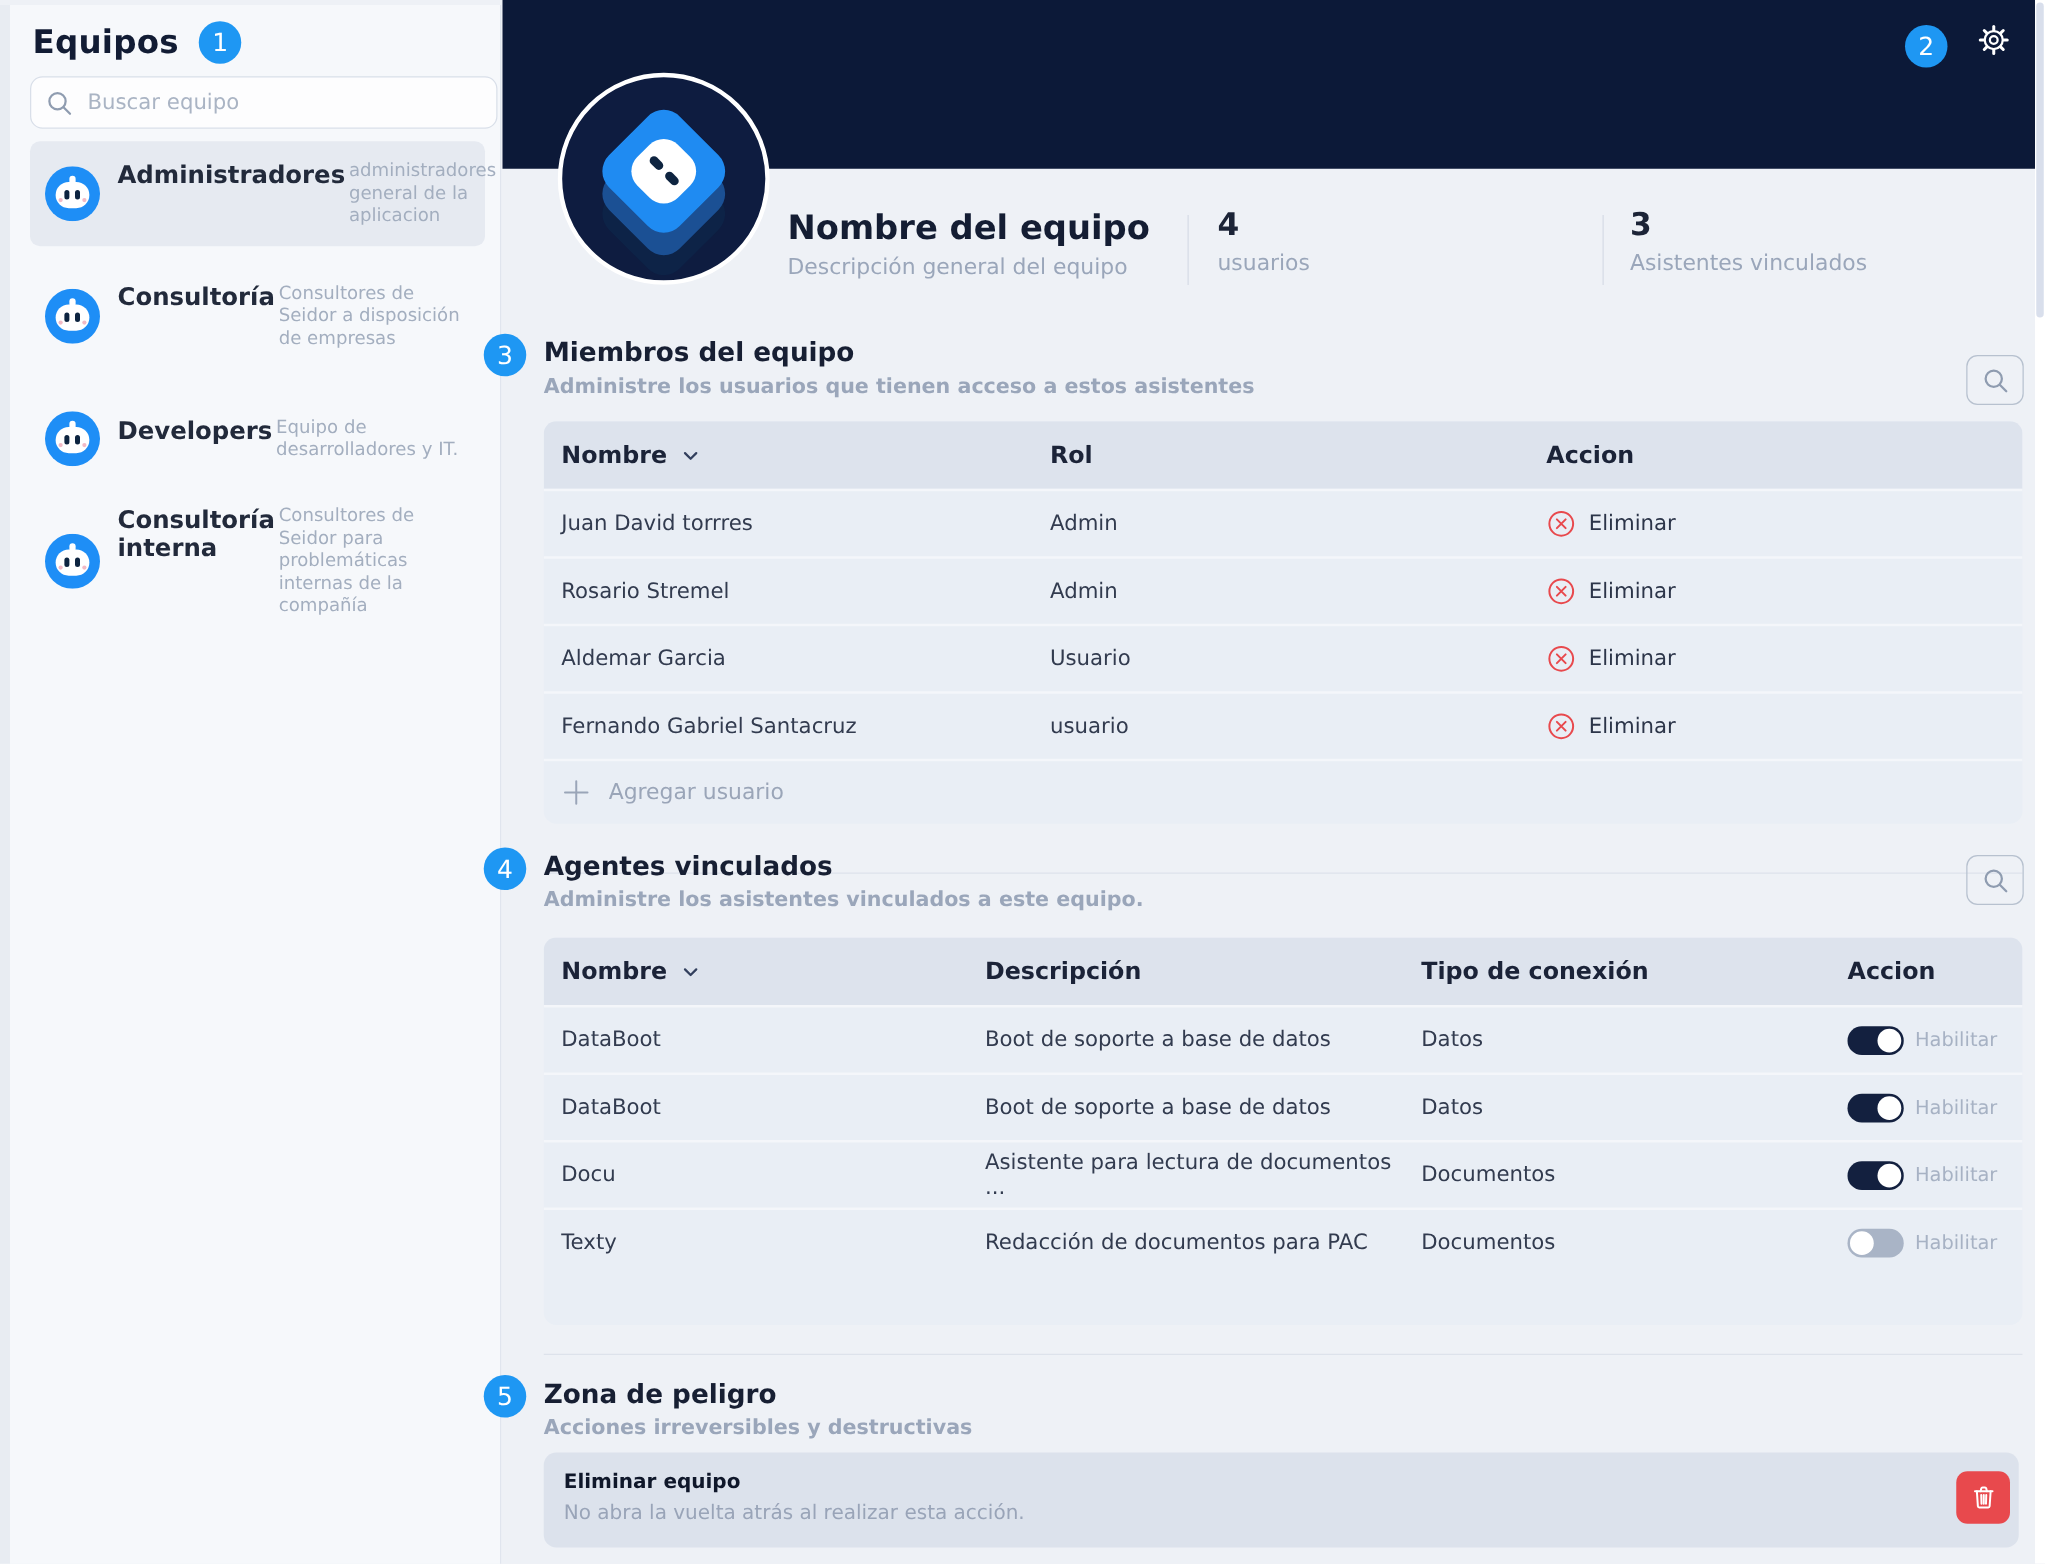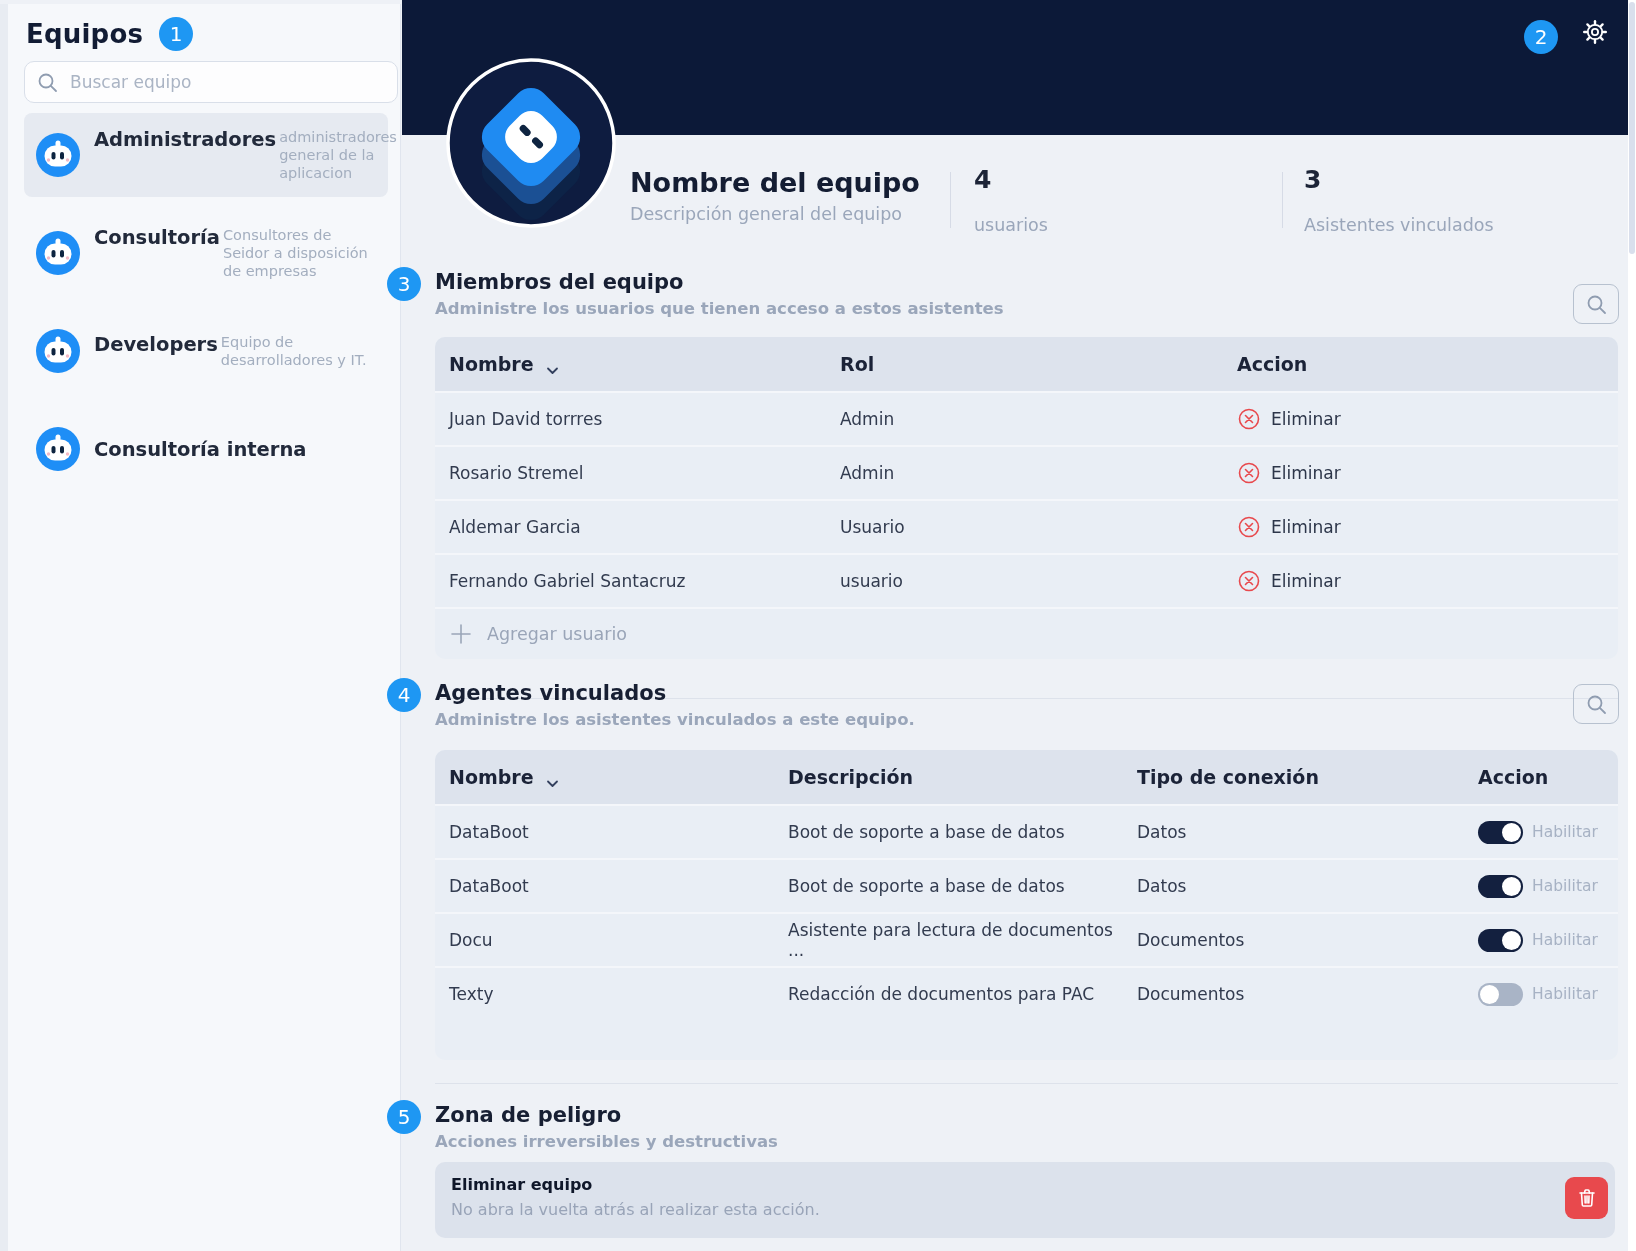--- a/index.html
+++ b/index.html
@@ -48,39 +48,39 @@
   .banner{position:absolute;left:0;top:0;width:1226px;height:135px;background:#0c1938;}
   .gear-btn{position:absolute;left:1178px;top:17px;width:30px;height:30px;background:transparent;border:none;cursor:pointer;padding:0;}
   .badge.b2{position:absolute;left:1122px;top:20px;}
   .avatar{position:absolute;left:43px;top:57px;width:172px;height:172px;}
   .team-title-block{position:absolute;left:228px;top:167px;}
   .team-title{font-size:27px;font-weight:700;color:#141d33;}
   .team-desc{font-size:17.5px;color:#9aa6ba;margin-top:6px;}
   .stat-div{position:absolute;top:172px;width:1px;height:56px;background:#d6dbe6;}
   .stat{position:absolute;top:165px;}
   .stat .v{font-size:25px;font-weight:700;color:#1c2437;}
-  .stat .l{font-size:17.5px;color:#9aa6ba;margin-top:21px;}
+  .stat .l{font-size:17.5px;color:#9aa6ba;margin-top:7px;}
   
   .sec{position:absolute;left:33px;}
   .sec .badge{position:absolute;left:-48px;top:-3px;}
   .sec h2{margin:0;font-size:21px;font-weight:700;color:#171f33;}
   .sec p{margin:5px 0 0 0;font-size:16.5px;color:#9aa6ba;font-weight:bold;}
   .search-btn{
     position:absolute;left:1171px;width:46px;height:40px;box-sizing:border-box;
     border:1.5px solid #b7c1cf;border-radius:9px;background:transparent;cursor:pointer;
     display:flex;align-items:center;justify-content:center;padding:0;
   }
   .hr{position:absolute;left:33px;width:1183px;height:1px;background:#dde2eb;}
   
   .table{position:absolute;left:33px;width:1183px;background:#e9eef5;border-radius:10px;overflow:hidden;}
   .t-head{display:grid;height:54px;align-items:center;background:#dde3ed;}
   .t-head .cell{font-size:19px;font-weight:700;color:#1b2338;}
   .t-row{display:grid;height:52px;align-items:center;border-top:2px solid #f4f6fa;}
   .t-row .cell{font-size:17px;color:#323b4f;}
-  .cell{padding-left:14px;display:flex;align-items:flex-end;gap:6px;}
+  .cell{padding-left:14px;display:flex;align-items:center;gap:6px;}
   .g-members{grid-template-columns:391px 397px 1fr;}
   .g-agents{grid-template-columns:339px 349px 341px 1fr;}
   .sort-ic{margin-left:6px;display:inline-flex;}
   .del-btn{display:flex;align-items:center;gap:10px;background:none;border:none;cursor:pointer;
     font-family:"DejaVu Sans",sans-serif;font-size:17px;color:#2c3549;padding:0;}
   .add-row{display:flex;align-items:center;gap:14px;height:52px;border-top:2px solid #f4f6fa;
     padding-left:14px;background:none;border-left:none;border-right:none;border-bottom:none;
     width:100%;cursor:pointer;font-family:"DejaVu Sans",sans-serif;}
   .add-row span{font-size:17.5px;color:#9aa5b8;}
   .pad-bottom{height:40px;}
@@ -177,20 +177,21 @@
       </span>
     </div>
     <div class="sb-item h96">
       <span class="bot-ic">
         <svg width="44" height="44" viewBox="0 0 44 44">
             <use href="#robot-face"></use>
           </svg>
       </span>
       <span class="txt">
         <span class="name">Consultoría interna</span>
+        <span class="desc">Consultores de Seidor para problemáticas internas de la compañía</span>
       </span>
     </div>
   </div>
 </aside>
 
 <main class="main">
   <div class="banner"></div>
 
   <span class="badge b2">2</span>
   <button class="gear-btn" aria-label="settings">

